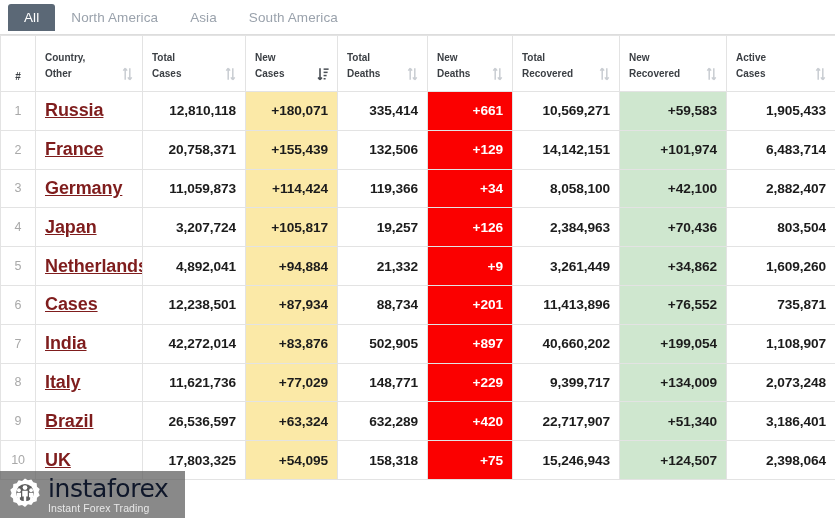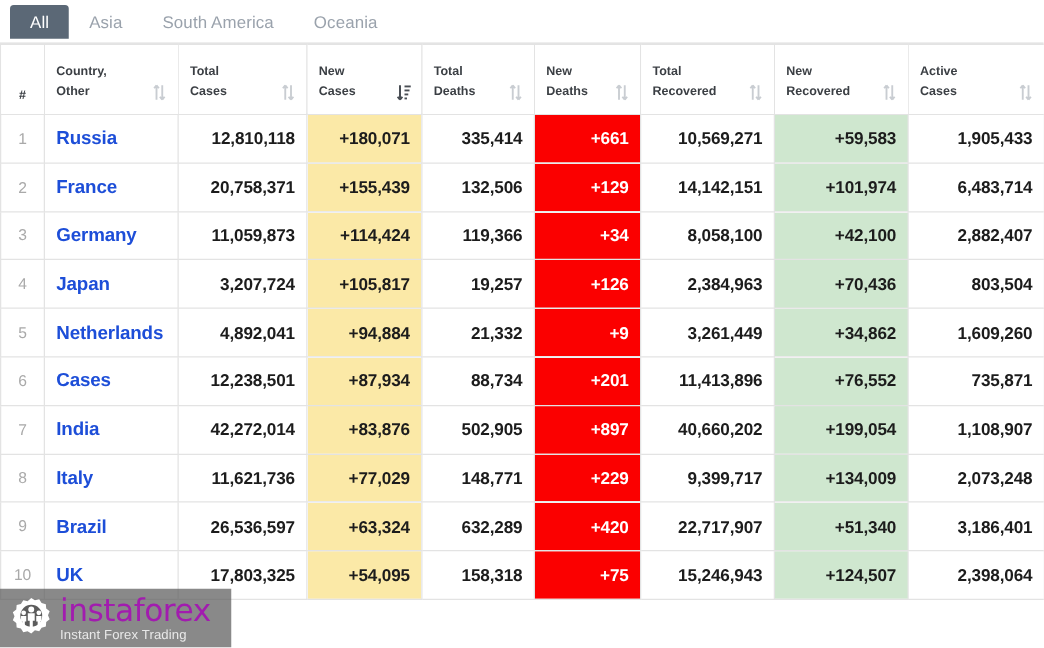--- a/index.html
+++ b/index.html
@@ -167,23 +167,24 @@
     color: #a9a9a9;
     font-weight: normal;
     font-size: 12.5px;
     padding: 0;
   }
   td.country {
     text-align: left;
     padding-left: 10px;
   }
   td.country a {
-    color: #1d4ed8;
+    color: #7f1d1d;
     font-weight: bold;
-    font-size: 15px;
+    text-decoration: underline;
+    font-size: 18px;
     cursor: pointer;
   }
 
   td.hl-yellow { background: #fbe9a7; }
   td.hl-green  { background: #cfe7cf; }
   td.hl-red    {
     background: #fb0000;
     color: #ffffff;
     border-color: #fb0000;
   }
@@ -210,42 +211,42 @@
     margin-right: 4px;
   }
   .wm-text {
     display: flex;
     flex-direction: column;
     justify-content: center;
     line-height: 1;
   }
   .wm-name {
     font-size: 25px;
-    color: #a21caf;
+    color: #0f172a;
     font-weight: normal;
     letter-spacing: -0.4px;
     font-family: "DejaVu Sans", sans-serif;
   }
   .wm-tag {
     font-size: 10.5px;
     color: #e8e8e8;
     margin-top: 2px;
     letter-spacing: 0.1px;
   }
 </style>
 </head>
 <body>
 
 <div id="root">
 
   <div class="tabbar" id="tabbar">
       <div class="tab active">All</div>
+      <div class="tab">North America</div>
       <div class="tab">Asia</div>
       <div class="tab">South America</div>
-      <div class="tab">Oceania</div>
     </div>
 
   <div class="table-wrap">
     <table class="stats">
       <colgroup>
         <col class="c-num">
           <col class="c-ctry">
           <col class="c-tc">
           <col class="c-nc">
         <col class="c-td">

